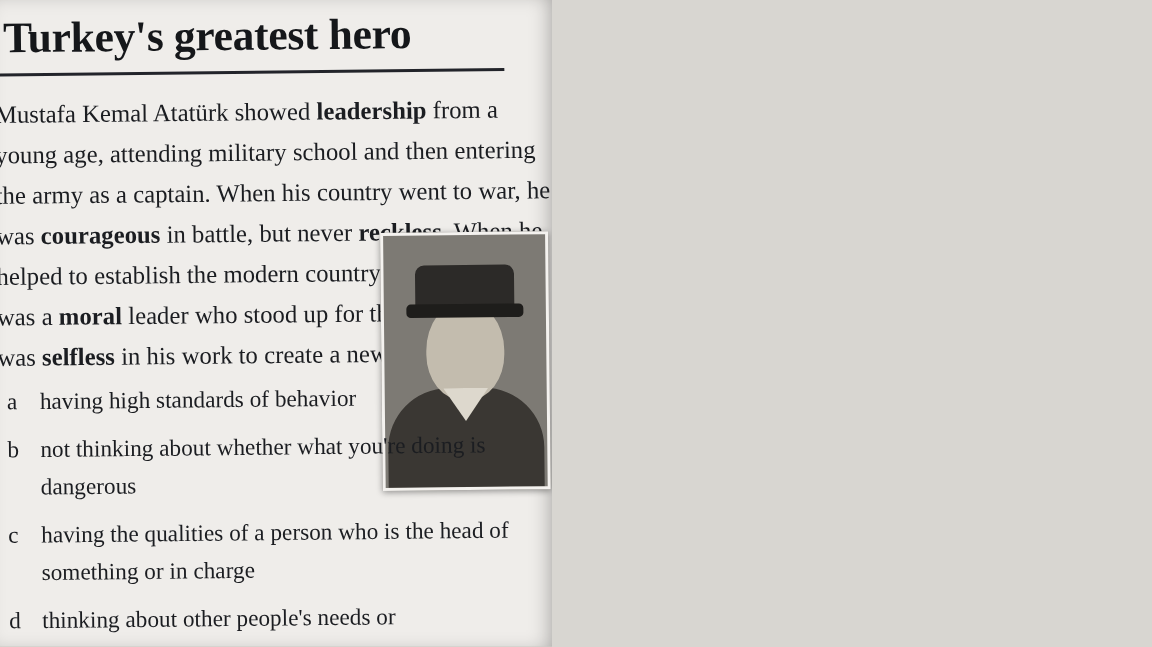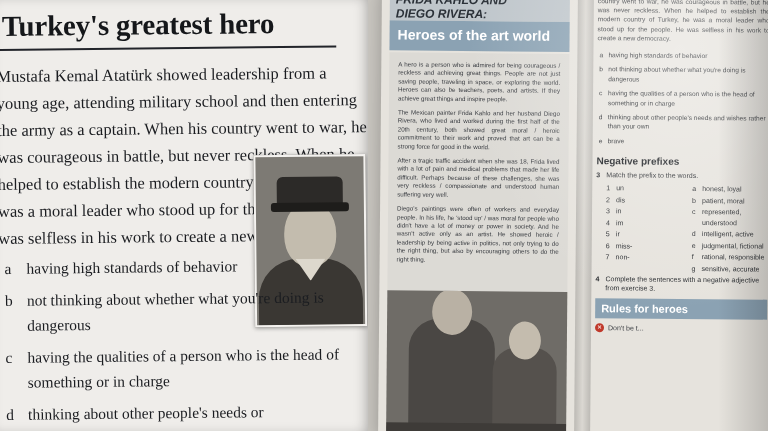--- a/index.html
+++ b/index.html
@@ -2,21 +2,21 @@
 <html><head>
 <meta charset="utf-8">
 <style>
   html,body{margin:0;padding:0;}
   body{
     width:768px;height:431px;overflow:hidden;
     background:#d8d6d1;
     font-family:"Liberation Serif", serif;
     position:relative;
   }
-  .page{position:absolute;inset:0;display:flex;}
+  .page{position:absolute;inset:0;display:flex;flex-direction:column;}
 
   
   .left-page{
     position:relative;
     width:368px;height:431px;
     background:#efedea;
     overflow:hidden;
     box-shadow:inset -6px 0 14px -6px rgba(0,0,0,.35);
   }
   .left-inner{
@@ -34,21 +34,21 @@
   .title-rule{
     height:2px;background:#22242a;margin:6px 10px 12px 8px;width:340px;
   }
   .body-text{
     margin:0 12px 0 8px;
     font-size:16.5px;
     line-height:27px;
     color:#1b1d21;
     text-align:left;
   }
-  .body-text b{font-weight:normal;}
+  .body-text b{font-weight:bold;}
   .portrait{
     position:absolute;right:14px;top:160px;
     width:108px;height:168px;
     background:#7d7a74;
     border:2px solid #f4f2ef;
     box-shadow:0 1px 4px rgba(0,0,0,.4);
     overflow:hidden;
   }
   .portrait .face{
     position:absolute;left:50%;top:44px;transform:translateX(-50%);

